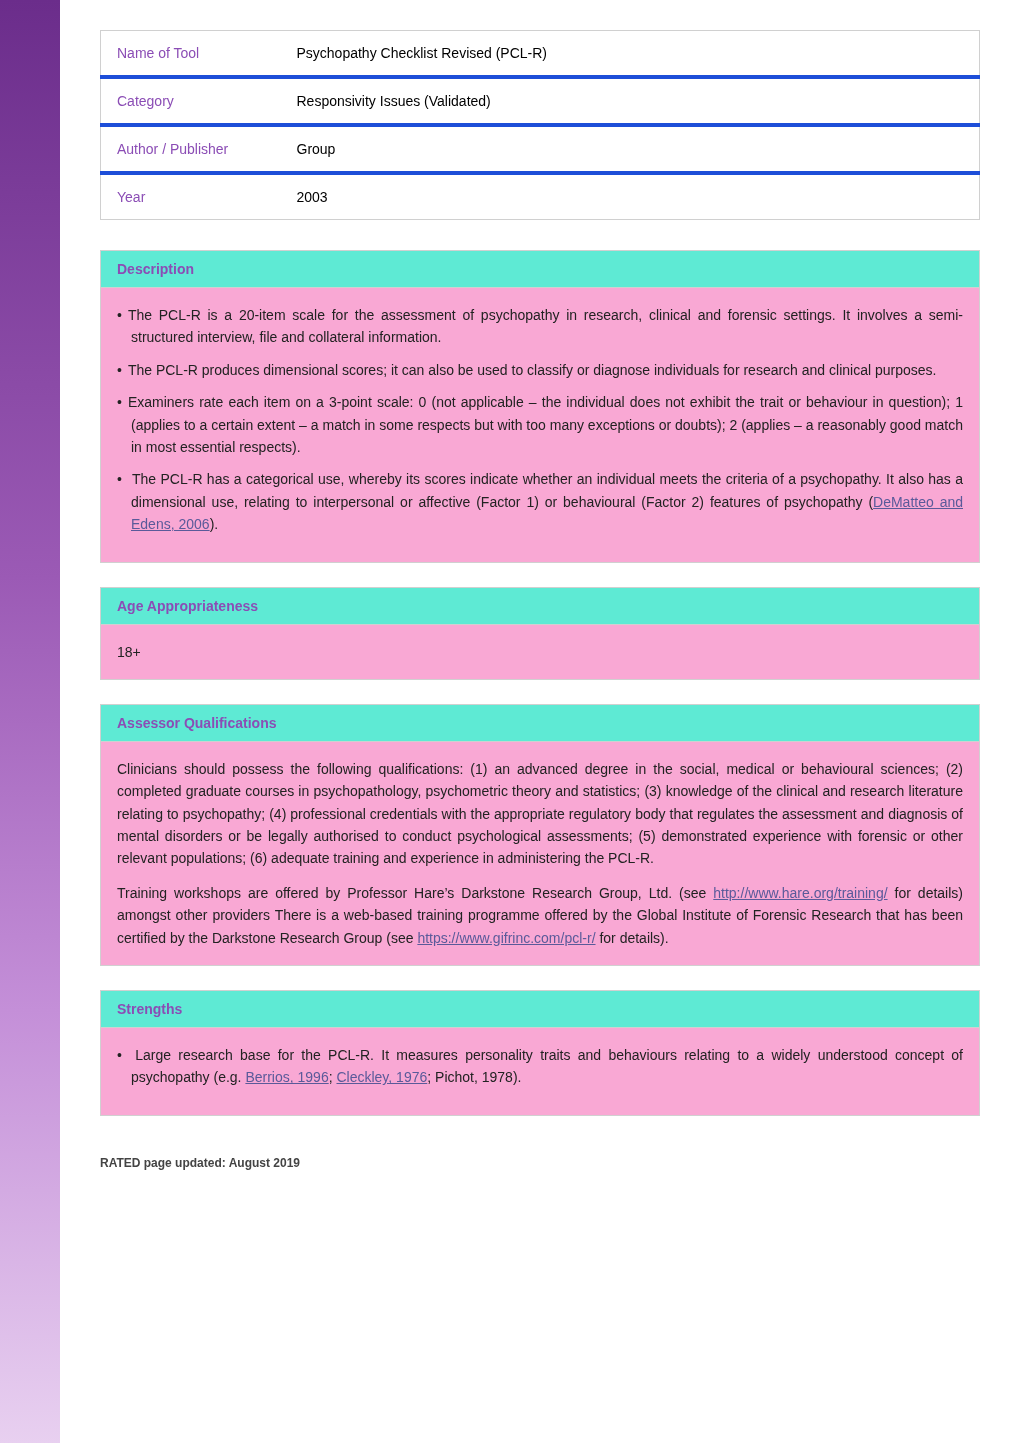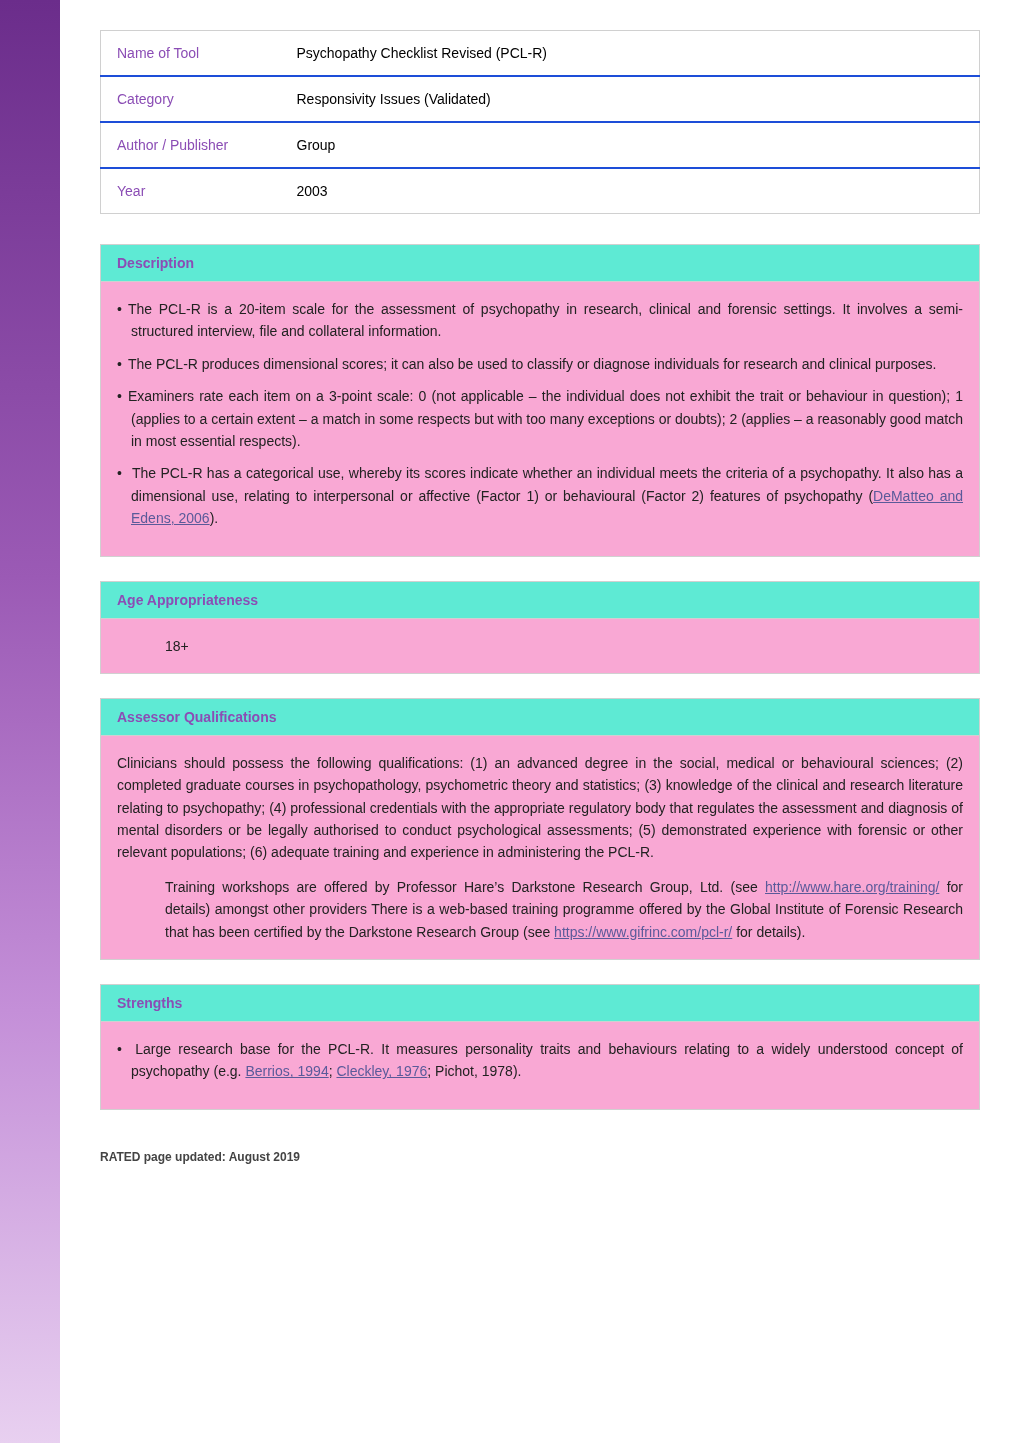--- a/index.html
+++ b/index.html
@@ -39,21 +39,21 @@
 
     
     .info-table {
       width: 100%;
       border-collapse: collapse;
       border: 1px solid #d0d0d0;
       margin-bottom: 30px;
     }
 
     .info-table tr {
-      border-bottom: 2px solid #1d4ed8;
+      border-bottom: 4px solid #1d4ed8;
     }
 
     .info-table tr:last-child {
       border-bottom: none;
     }
 
     .info-table td {
       padding: 14px 16px;
       vertical-align: top;
     }
@@ -90,21 +90,20 @@
     }
 
     .section-body p, .section-body .text-block {
       margin-bottom: 12px;
       line-height: 1.6;
       text-align: justify;
     }
 
     .section-body p:last-child {
       margin-bottom: 0;
-      margin-left: 48px;
     }
 
     .bullet-item {
       display: block;
       margin-bottom: 10px;
       line-height: 1.6;
       text-align: justify;
       padding-left: 14px;
       text-indent: -14px;
     }
@@ -186,21 +185,21 @@
       <p>
         <span>Training workshops are offered by Professor Hare’s Darkstone Research Group, Ltd. (see </span><a href="#">http://www.hare.org/training/</a><span> for details) amongst other providers There is a web-based training programme offered by the Global Institute of Forensic Research that has been certified by the Darkstone Research Group (see </span><a href="#">https://www.gifrinc.com/pcl-r/</a><span> for details).</span>
       </p>
     </div>
   </div>
 
   <div class="section-box">
     <div class="section-header">Strengths</div>
     <div class="section-body">
       <span class="bullet-item">
-        <span>Large research base for the PCL-R. It measures personality traits and behaviours relating to a widely understood concept of psychopathy (e.g. </span><a href="#">Berrios, 1994</a>; <a href="#">Cleckley, 1976</a><span>; Pichot, 1978).</span>
+        <span>Large research base for the PCL-R. It measures personality traits and behaviours relating to a widely understood concept of psychopathy (e.g. </span><a href="#">Berrios, 1996</a>; <a href="#">Cleckley, 1976</a><span>; Pichot, 1978).</span>
       </span>
     </div>
   </div>
 
   <div class="footer">
     <div class="rated-label">RATED page updated: August 2019</div>
   </div>
 
 </div>
 

